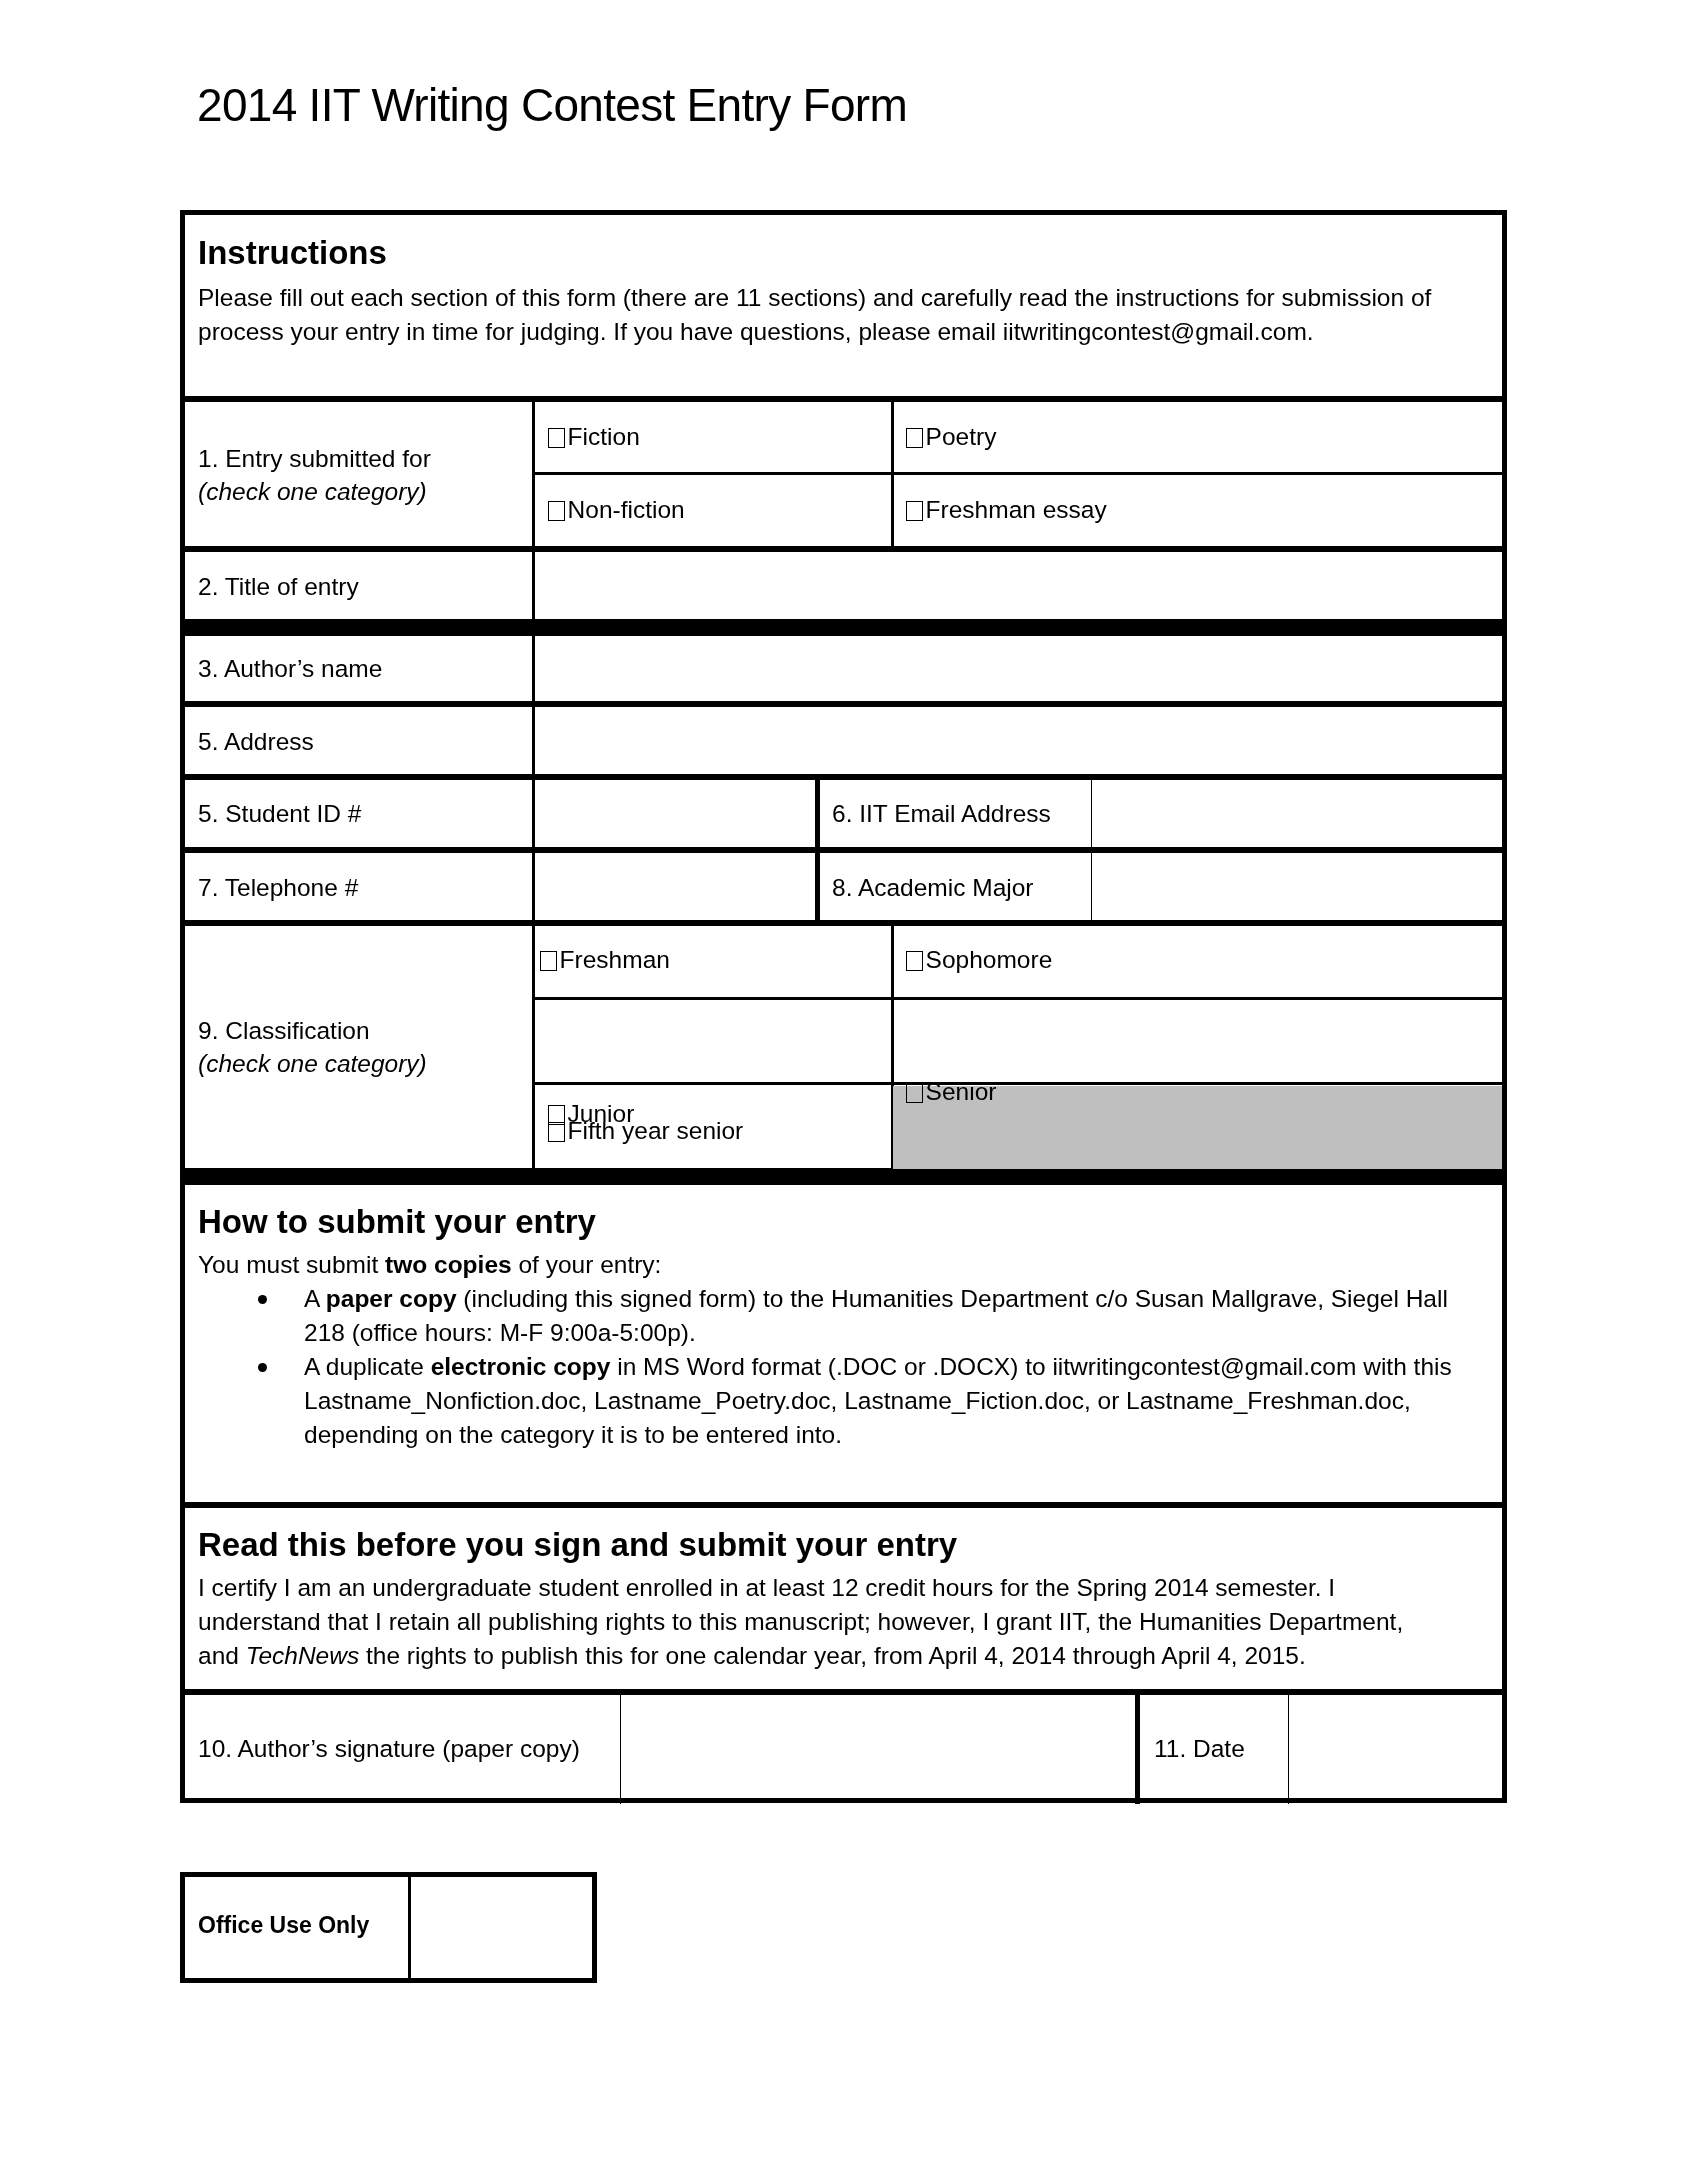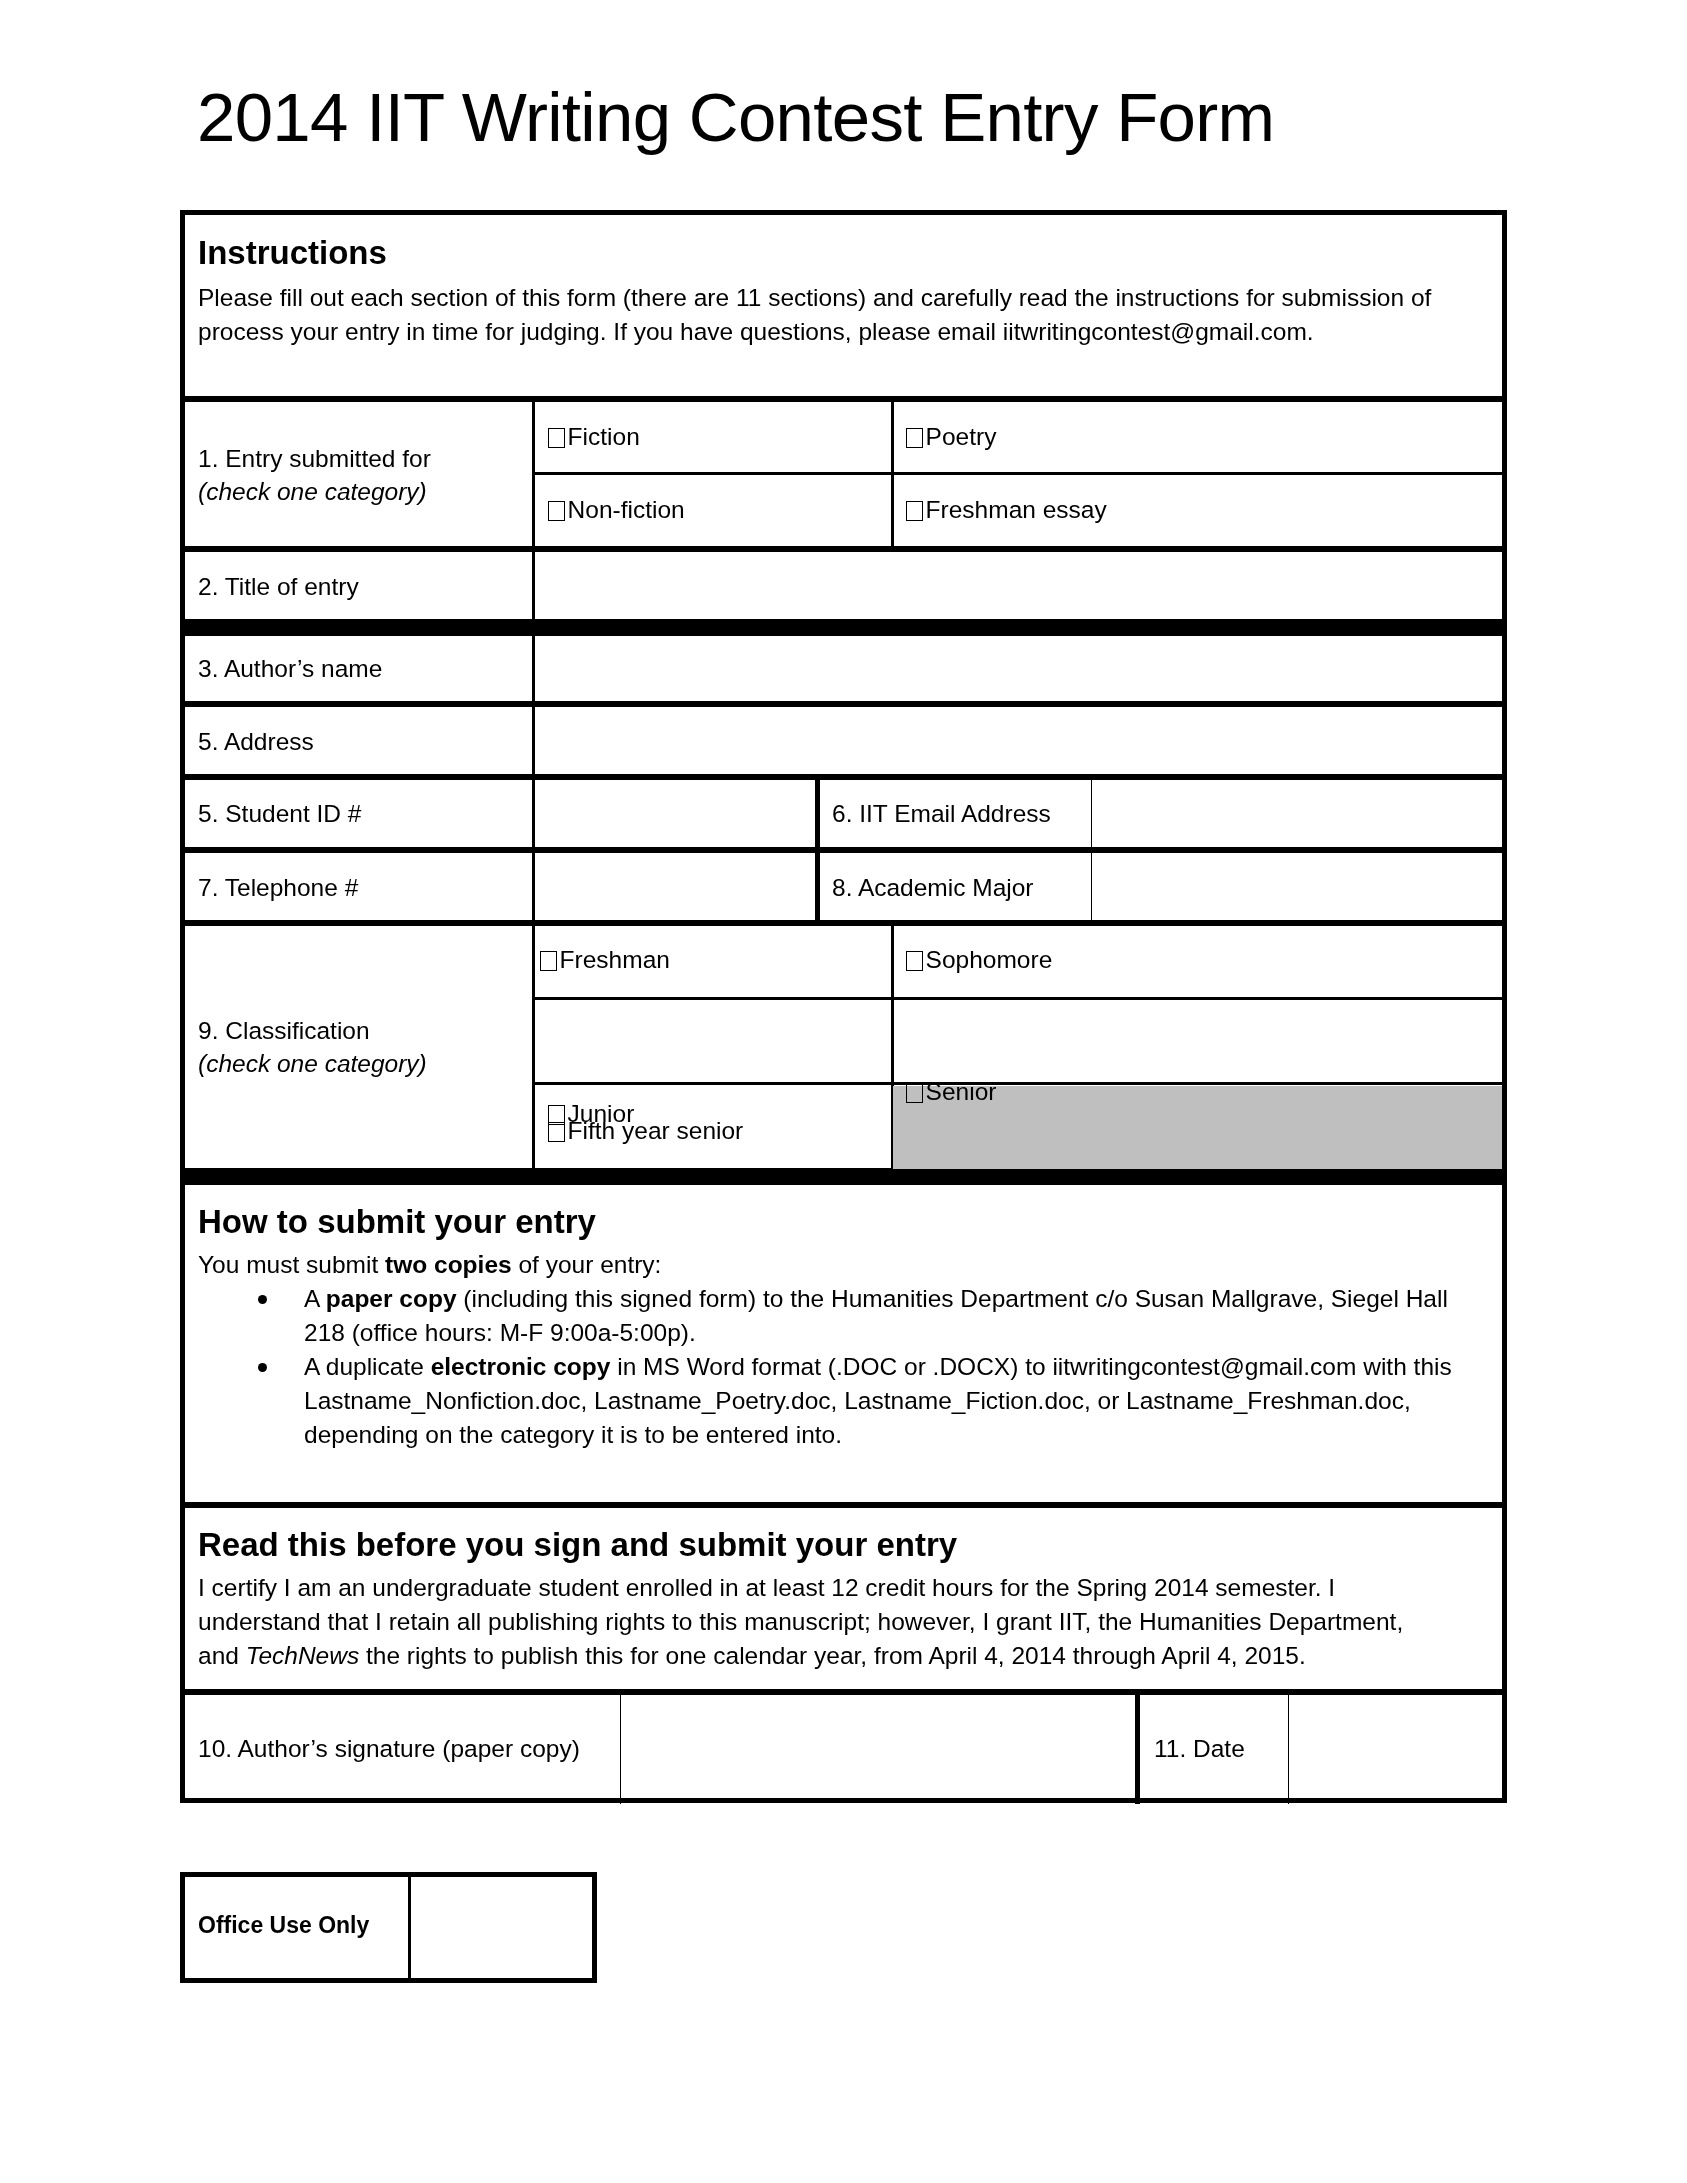--- a/index.html
+++ b/index.html
@@ -1,21 +1,21 @@
 <!DOCTYPE html>
 <html style="font-size:10.6px"><head>
 <meta charset="utf-8">
 <style>
   * { box-sizing: border-box; margin: 0; padding: 0; }
   html, body { width: 1687px; height: 2183px; background: #ffffff; }
   body { position: relative; font-family: "Liberation Sans", sans-serif; color: #000; }
 
   .title {
     position: absolute; left: 197px; top: 78px;
-    font-size: 69px; font-weight: normal; letter-spacing: -0.7px; white-space: nowrap;
+    font-size: 46px; font-weight: normal; letter-spacing: -0.7px; white-space: nowrap;
   }
   .box { position: absolute; background: #fff; }
   .hline { position: absolute; background: #000; }
   .vline { position: absolute; background: #000; }
 
   .label { position: absolute; font-size: 24.5px; white-space: nowrap; line-height: 33px; }
   .label i { font-style: italic; }
   .section-h { position: absolute; font-size: 33px; font-weight: bold; white-space: nowrap; }
   .para { position: absolute; font-size: 24.5px; line-height: 34px; white-space: nowrap; }
   .para b { font-weight: bold; }

